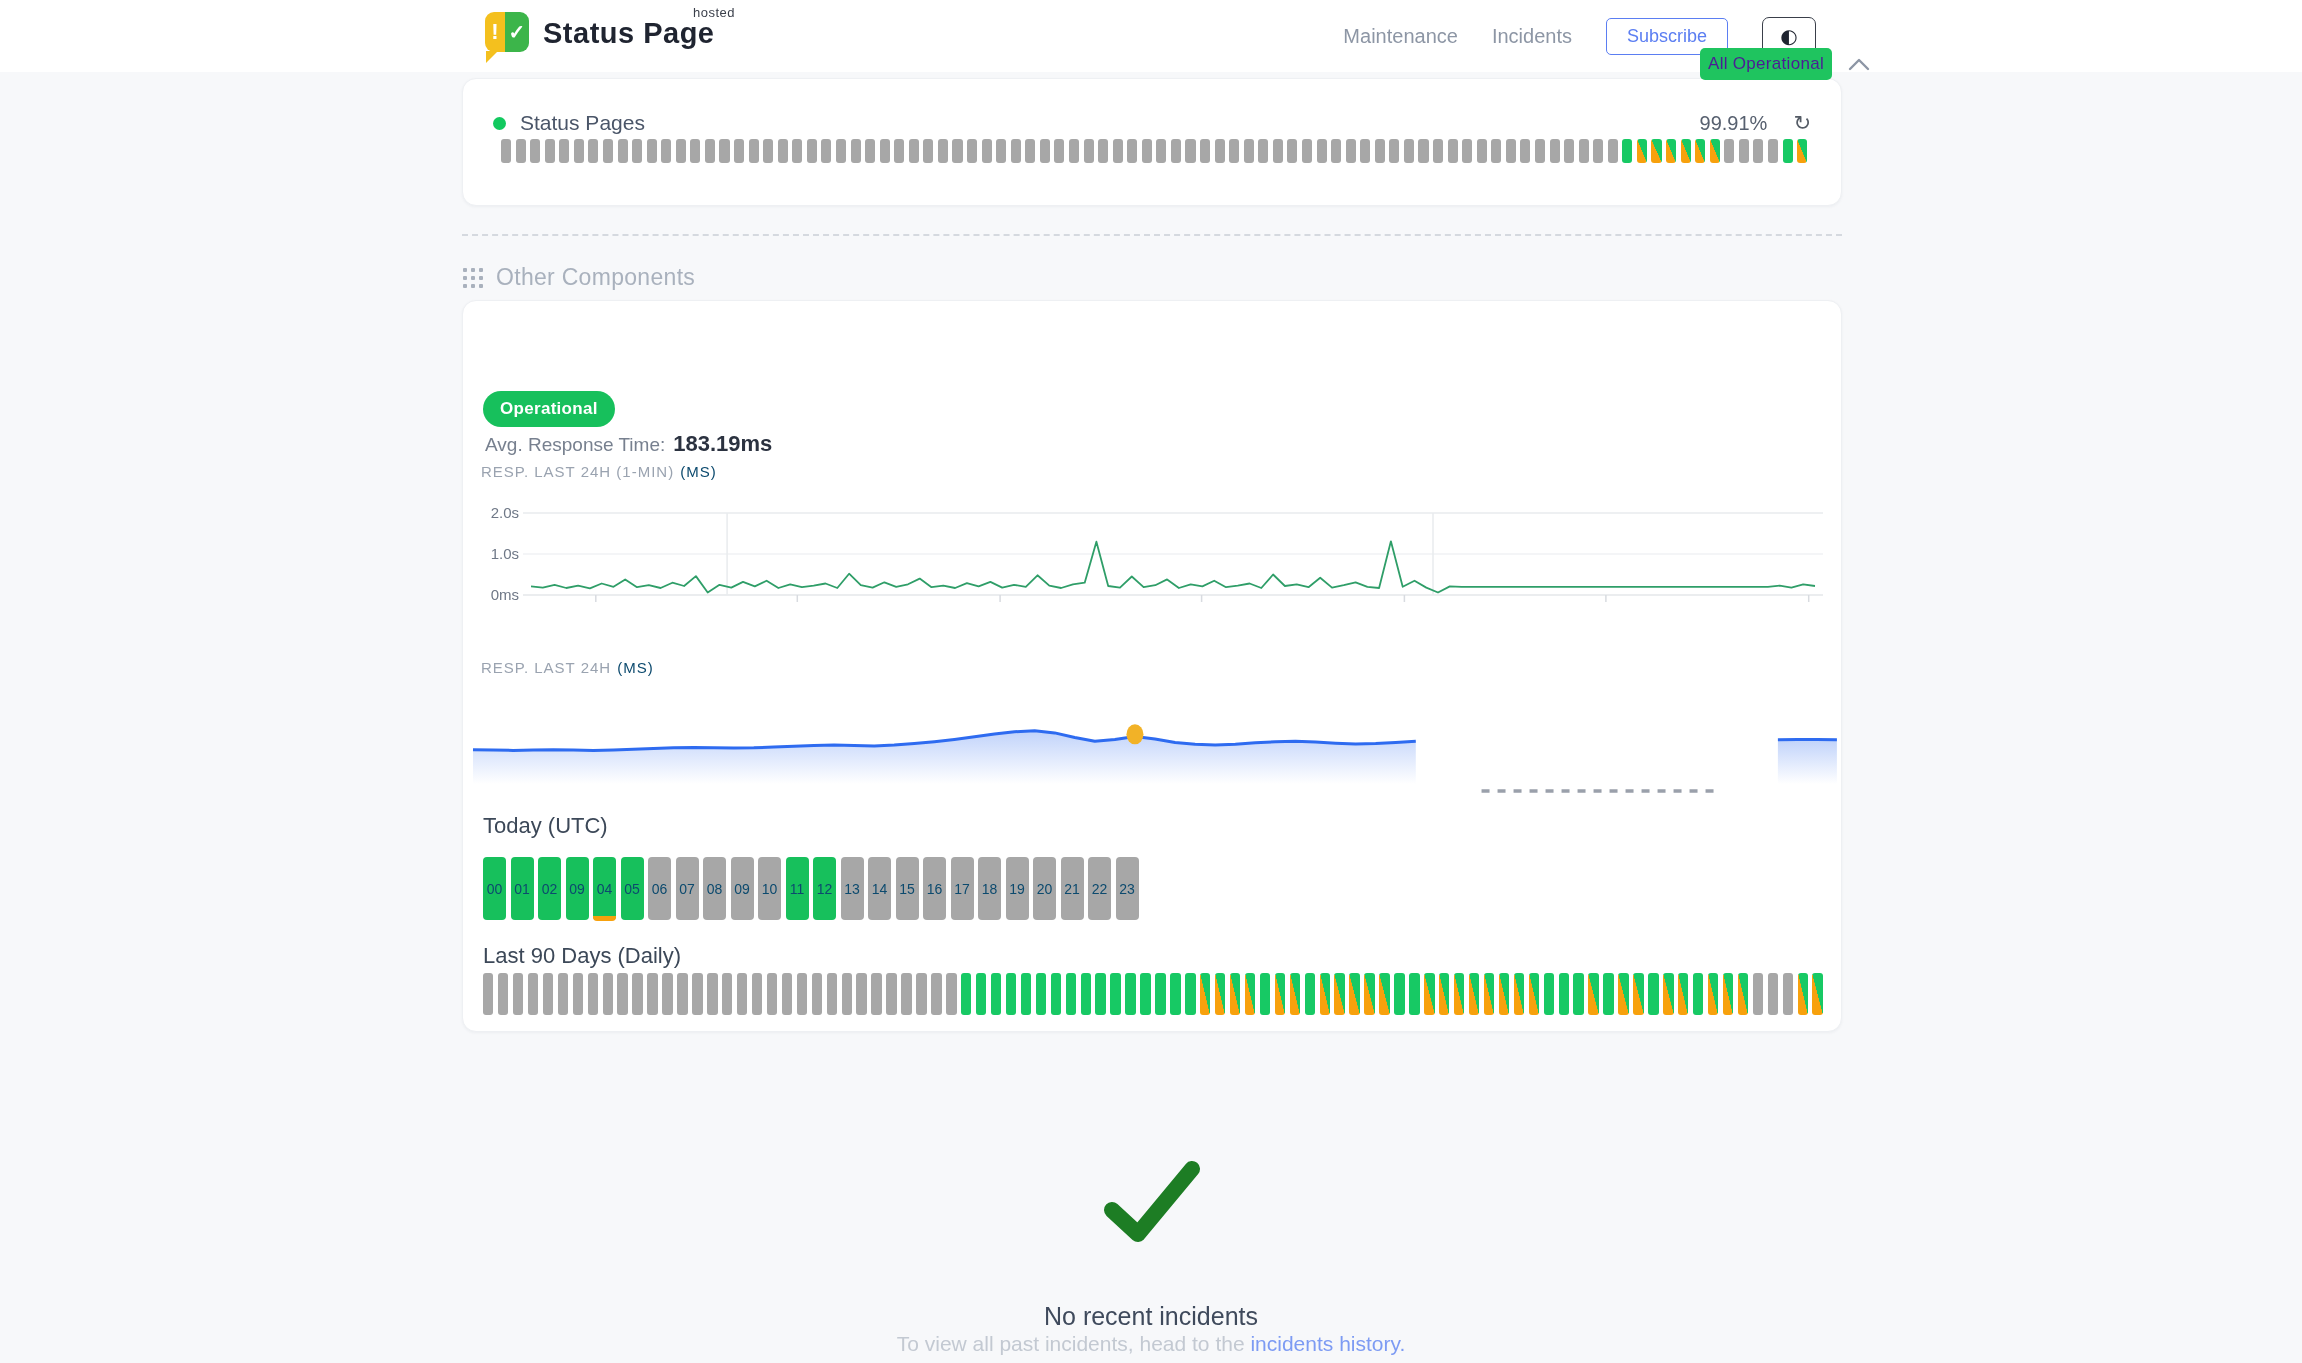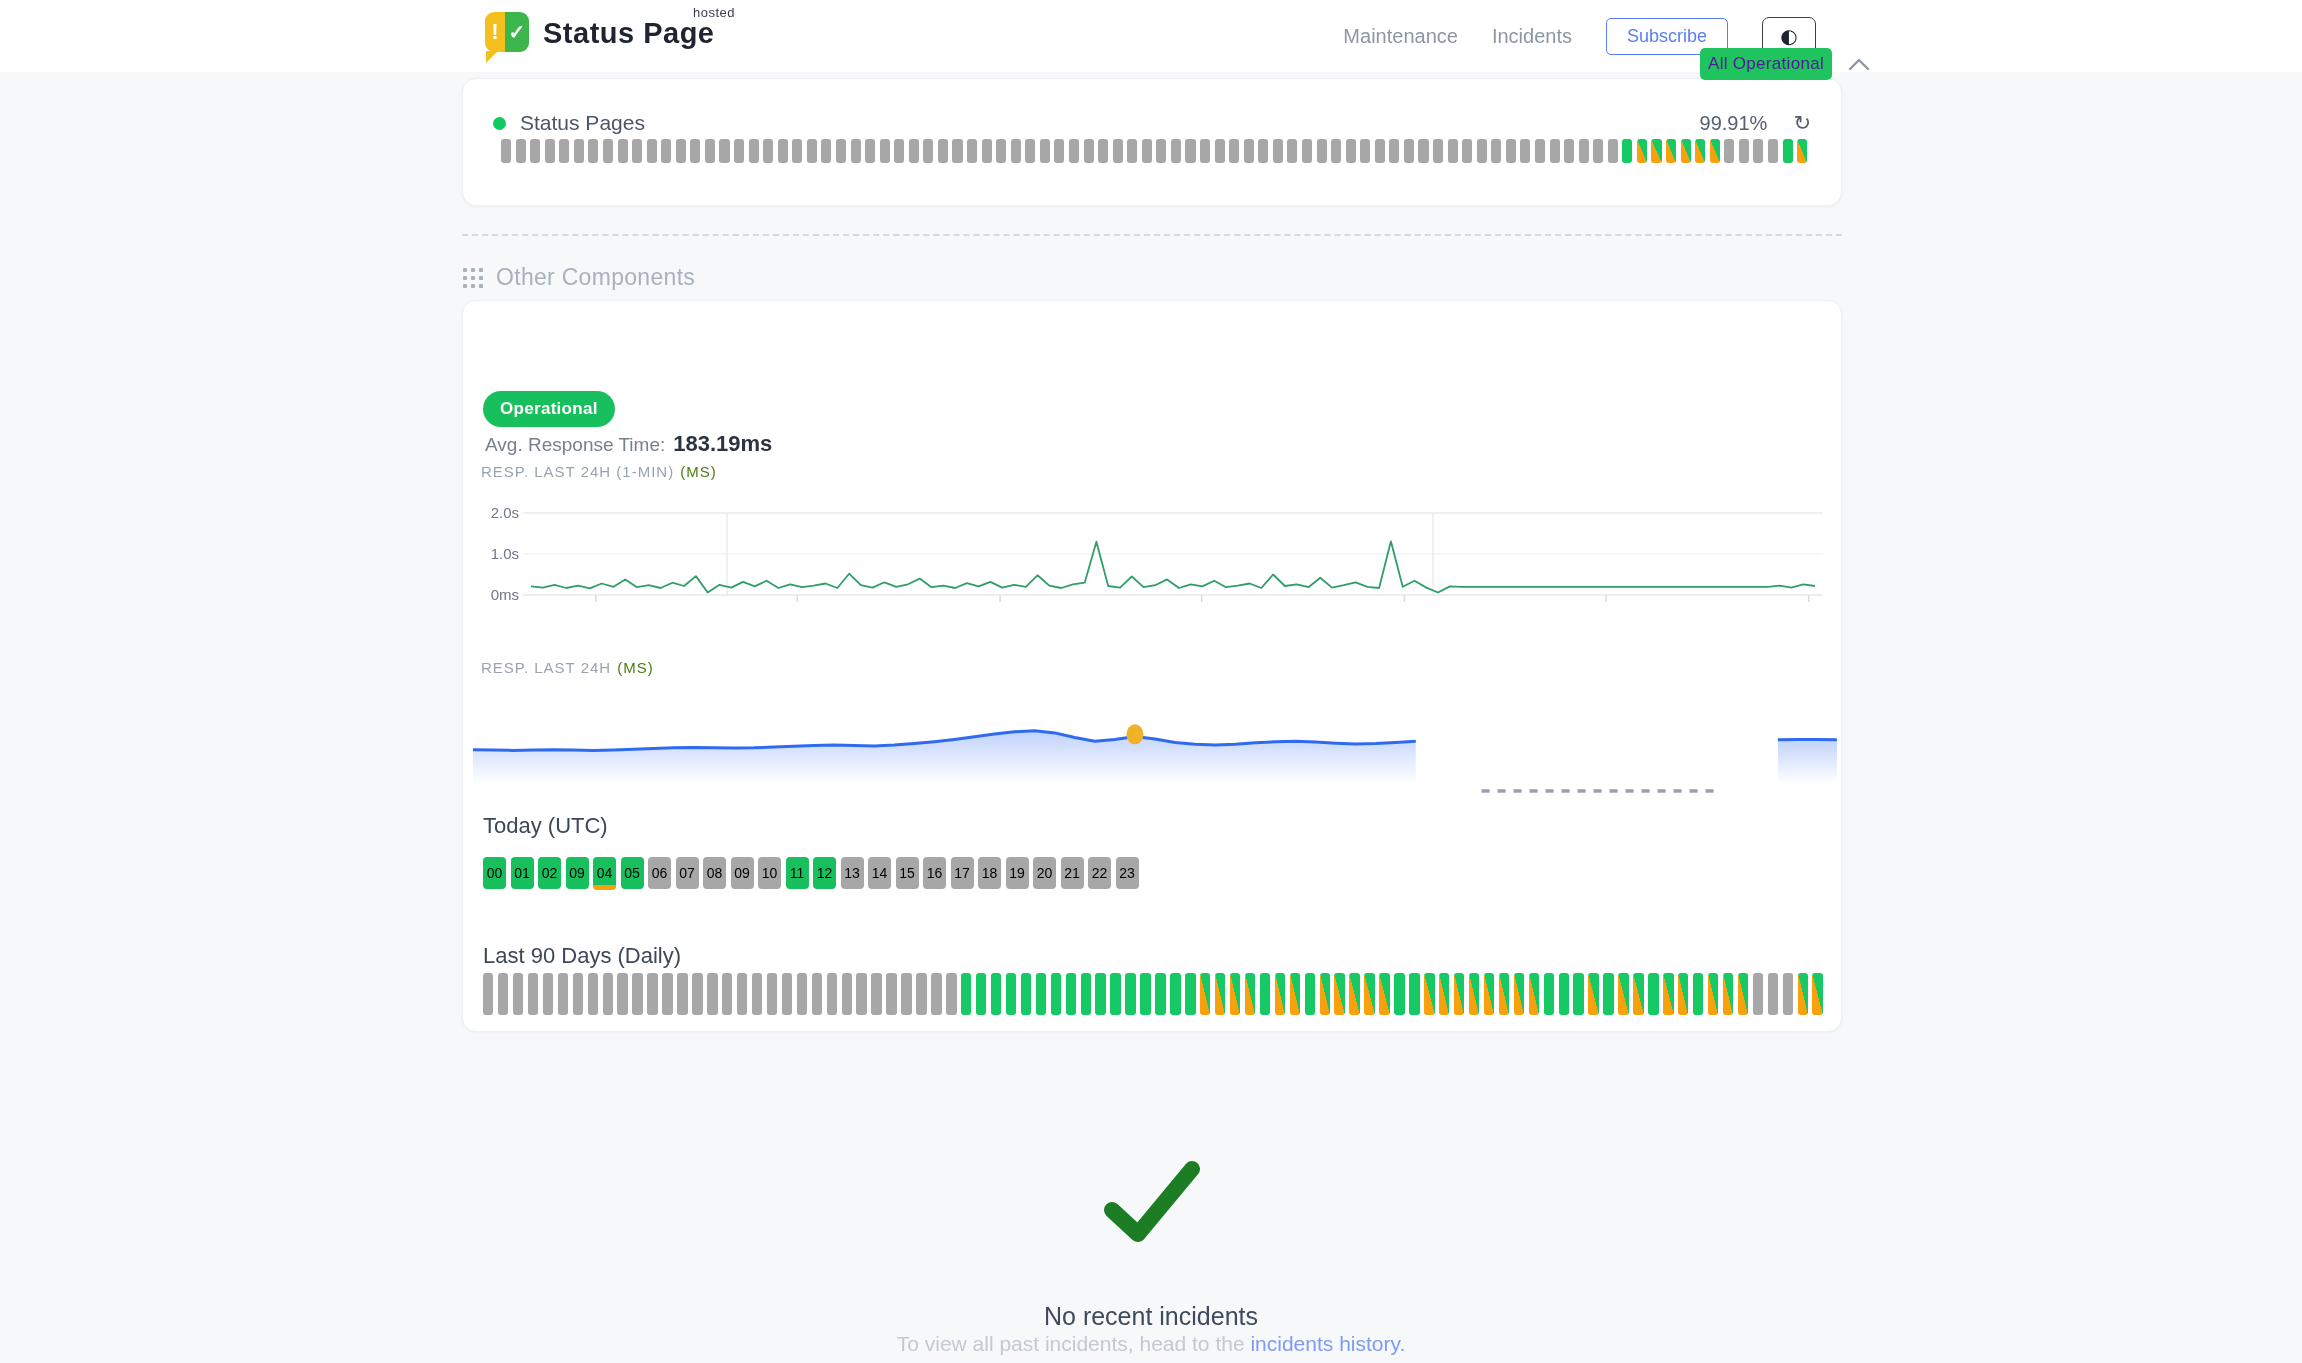--- a/index.html
+++ b/index.html
@@ -48,35 +48,35 @@
   .bar.m { background:linear-gradient(to bottom left, #17c964 49.5%, #f7a10d 50.5%); }
 
   .divider-dashed { position:absolute; left:462px; top:234px; width:1380px; border-top:2px dashed #d5d9df; }
 
   .section-heading { position:absolute; left:462px; top:264px; display:flex; align-items:center; gap:12px; color:#a9b1bd; font-size:23px; letter-spacing:.3px; }
 
   .badge-operational { position:absolute; left:20px; top:90px; background:#17c05c; color:#fff; font-size:17px; font-weight:bold; letter-spacing:.3px; padding:8px 17px; border-radius:999px; }
   .avg-row { position:absolute; left:22px; top:130px; font-size:19px; color:#77808f; }
   .avg-row b { font-size:22px; color:#2b3240; font-weight:bold; margin-left:8px; }
   .chart-caption { position:absolute; left:18px; font-size:15px; color:#9aa3b0; letter-spacing:1px; }
-  .chart-caption .unit { color:#4d7c0f; margin-left:6px; }
+  .chart-caption .unit { color:#0c4a6e; margin-left:6px; }
 
   .chart1-wrap { position:absolute; left:14px; top:202px; width:1352px; height:130px; }
   .y-axis { position:absolute; left:0; top:0; width:44px; height:110px; }
   .y-axis div { position:absolute; right:2px; font-size:15px; color:#6f7887; }
   .plot1 { position:absolute; left:46px; top:0; }
   .x-axis { position:absolute; left:46px; top:112px; width:1300px; height:24px; }
   .x-axis div { position:absolute; width:80px; margin-left:-40px; text-align:center; font-size:17px; color:#8b94a3; }
 
   .chart2-wrap { position:absolute; left:6px; top:415px; width:1372px; height:90px; }
 
   .sub-heading { position:absolute; left:20px; font-size:22px; color:#3c4858; }
 
   .hours { position:absolute; left:20px; top:556px; display:flex; gap:4.5px; }
-  .hour { position:relative; width:23px; height:32px; border-radius:4px; background:#a7a7a7; color:#000000; font-size:14px; display:flex; align-items:center; justify-content:center; }
+  .hour { position:relative; width:23px; height:63px; border-radius:4px; background:#a7a7a7; color:#0c4a6e; font-size:14px; display:flex; align-items:center; justify-content:center; }
   .hour.g { background:#17c05c; }
   .hour .under { position:absolute; left:0; bottom:-1px; width:100%; height:5px; background:#f7a10d; border-radius:0 0 4px 4px; }
 
   .bars-90 { position:absolute; left:20px; top:672px; width:1340px; height:42px; }
   .bars-sp { position:absolute; left:38px; top:60px; width:1306px; height:24px; }
 
   .refresh-icon { font-family:"DejaVu Sans", sans-serif; color:#555c66; font-size:21px; margin-left:26px; cursor:pointer; line-height:1; }
 
   
   .footer-check { position:absolute; left:1096px; top:1158px; }

